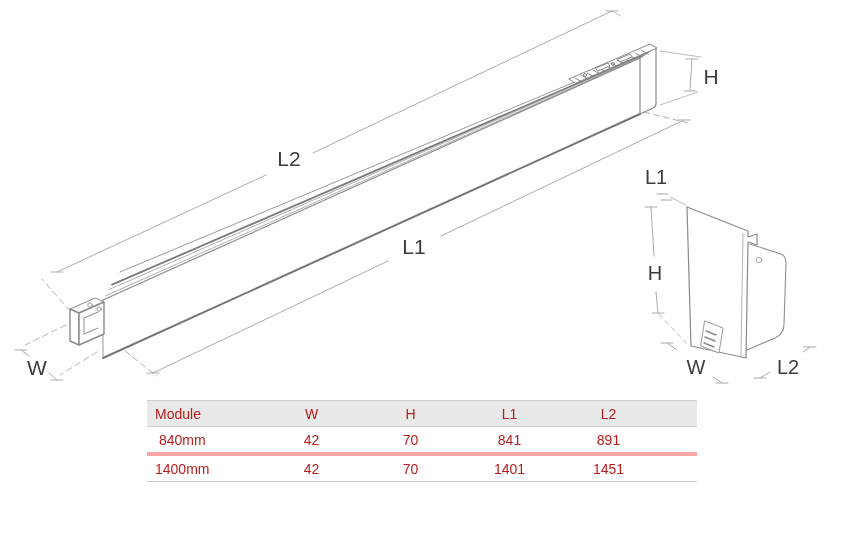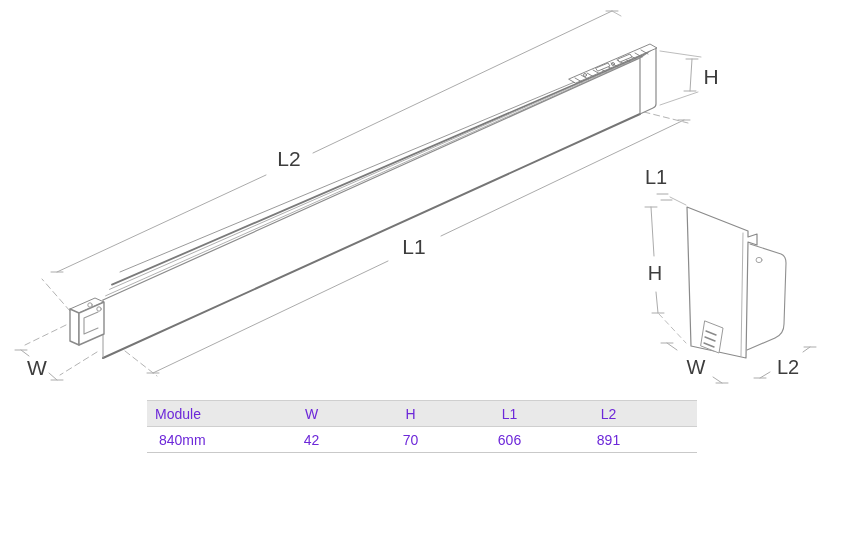--- a/index.html
+++ b/index.html
@@ -11,21 +11,21 @@
   svg text{
     font-family:"Liberation Sans","DejaVu Sans",sans-serif;
     fill:#3d3d3d;
   }
   .dim-label{font-size:21px;}
   .dim-label-sm{font-size:20px;}
   
   .spec-table-wrap{position:absolute;left:147px;top:400px;width:550px;}
   table.spec{
     border-collapse:collapse;table-layout:fixed;width:550px;
-    font-size:14px;color:#6d28d9;
+    font-size:14px;color:#b91c1c;
   }
   table.spec col.c-module{width:115px;}
   table.spec col.c-num{width:99px;}
   table.spec col.c-spacer{width:39px;}
   table.spec th{
     font-weight:400;background:#e9e9e9;
     border-top:1px solid #cfcfcf;border-bottom:1px solid #cfcfcf;
     height:25px;padding:0;text-align:center;
   }
   table.spec td{
@@ -202,19 +202,27 @@
         <th>L1</th>
         <th>L2</th>
         <th></th>
       </tr>
     </thead>
     <tbody>
       <tr>
         <td class="mod">&nbsp;840mm</td>
         <td>42</td>
         <td>70</td>
-        <td>606</td>
+        <td>841</td>
         <td>891</td>
+        <td></td>
+      </tr>
+      <tr>
+        <td class="mod">1400mm</td>
+        <td>42</td>
+        <td>70</td>
+        <td>1401</td>
+        <td>1451</td>
         <td></td>
       </tr>
     </tbody>
   </table>
 </div>
 
 </body></html>

